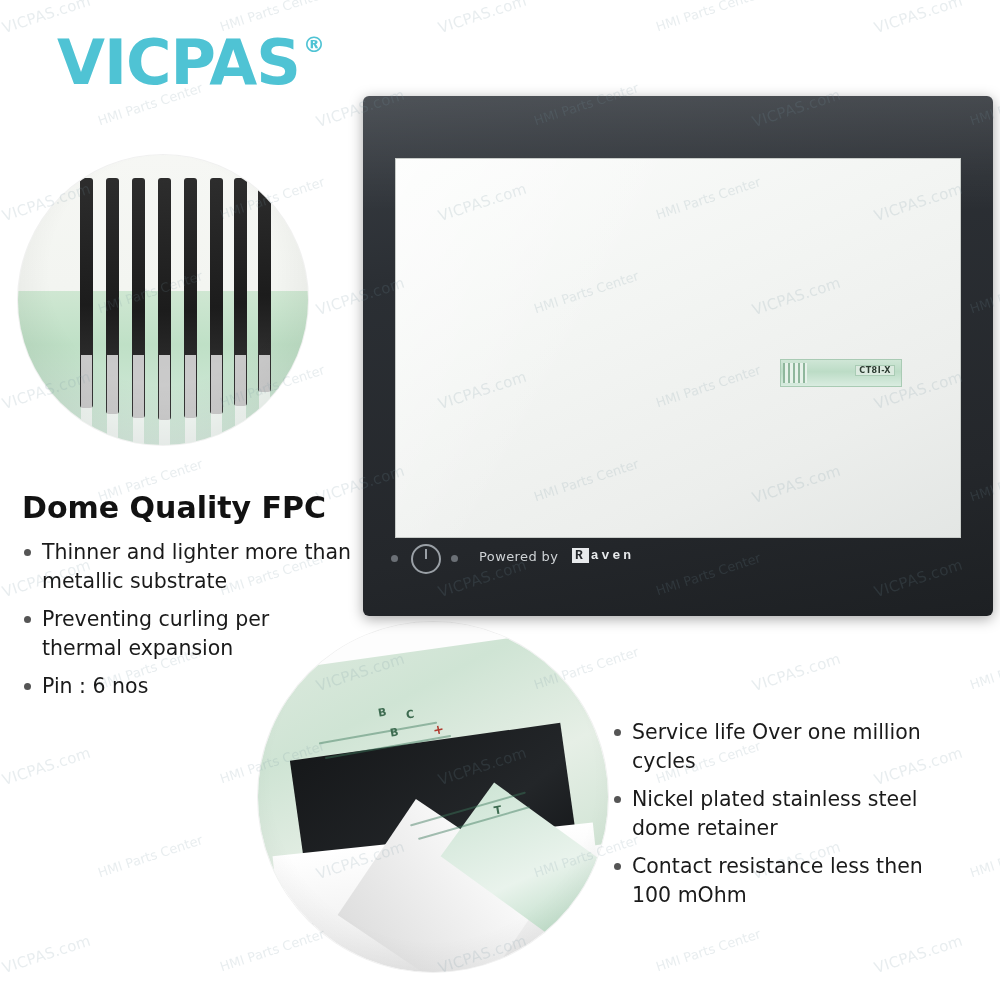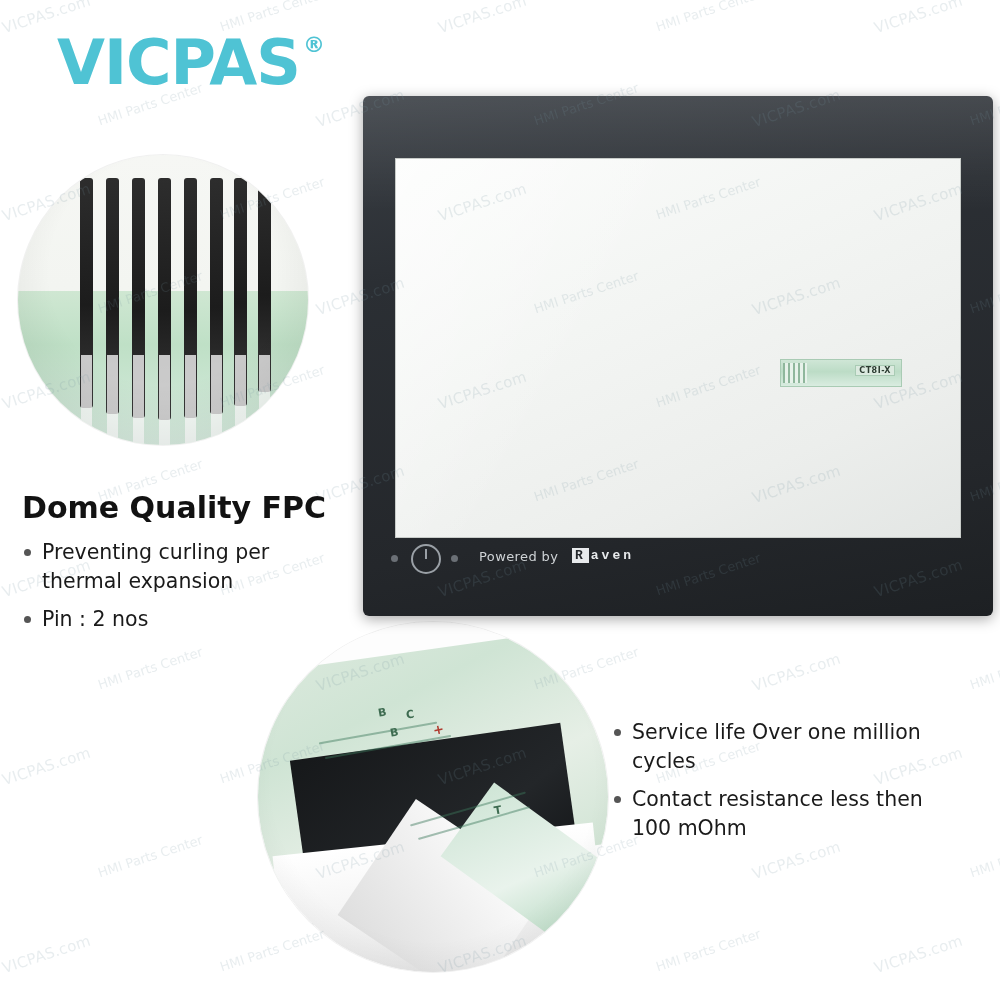--- a/index.html
+++ b/index.html
@@ -208,22 +208,23 @@
 
       <div class="raven" style="left:205px;top:26px;">
         <span class="r-box">R</span><span>aven</span>
       </div>
     </div>
   </div>
 
   <div class="headline" id="fpc-title">Dome Quality FPC</div>
   <div class="bullets" id="fpc-bullets">
     <ul>
+      <li>Thinner and lighter more than metallic substrate</li>
       <li>Preventing curling per thermal expansion</li>
-      <li>Pin : 2 nos</li>
+      <li>Pin : 6 nos</li>
     </ul>
   </div>
 
   <div class="circle" id="dome-circle">
     <div class="dome-bg"></div>
     <div class="dome-sheet"></div>
     <div class="dome-black"></div>
     <div class="dome-white"></div>
     <div class="dome-fold"></div>
     <div class="dome-tail"></div>
@@ -238,20 +239,21 @@
     <div class="dome-mark" style="left:132px;top:104px;">B</div>
     <div class="dome-red" style="left:175px;top:100px;">+</div>
     <div class="dome-mark" style="left:236px;top:182px;">T</div>
 
     <div class="dome-vig"></div>
   </div>
 
   <div class="bullets" id="dome-bullets">
     <ul>
       <li>Service life Over one million cycles</li>
+      <li>Nickel plated stainless steel dome retainer</li>
       <li>Contact resistance less then 100 mOhm</li>
     </ul>
   </div>
 
   <div class="wm-layer" id="wm-layer">
       <div class="wm big" style="left: 0px; top: 20px; transform: rotate(-18deg);">VICPAS.com</div>
       <div class="wm small" style="left: 218px; top: 20px; transform: rotate(-18deg);">HMI Parts Center</div>
       <div class="wm big" style="left: 436px; top: 20px; transform: rotate(-18deg);">VICPAS.com</div>
       <div class="wm small" style="left: 654px; top: 20px; transform: rotate(-18deg);">HMI Parts Center</div>
       <div class="wm big" style="left: 872px; top: 20px; transform: rotate(-18deg);">VICPAS.com</div>

